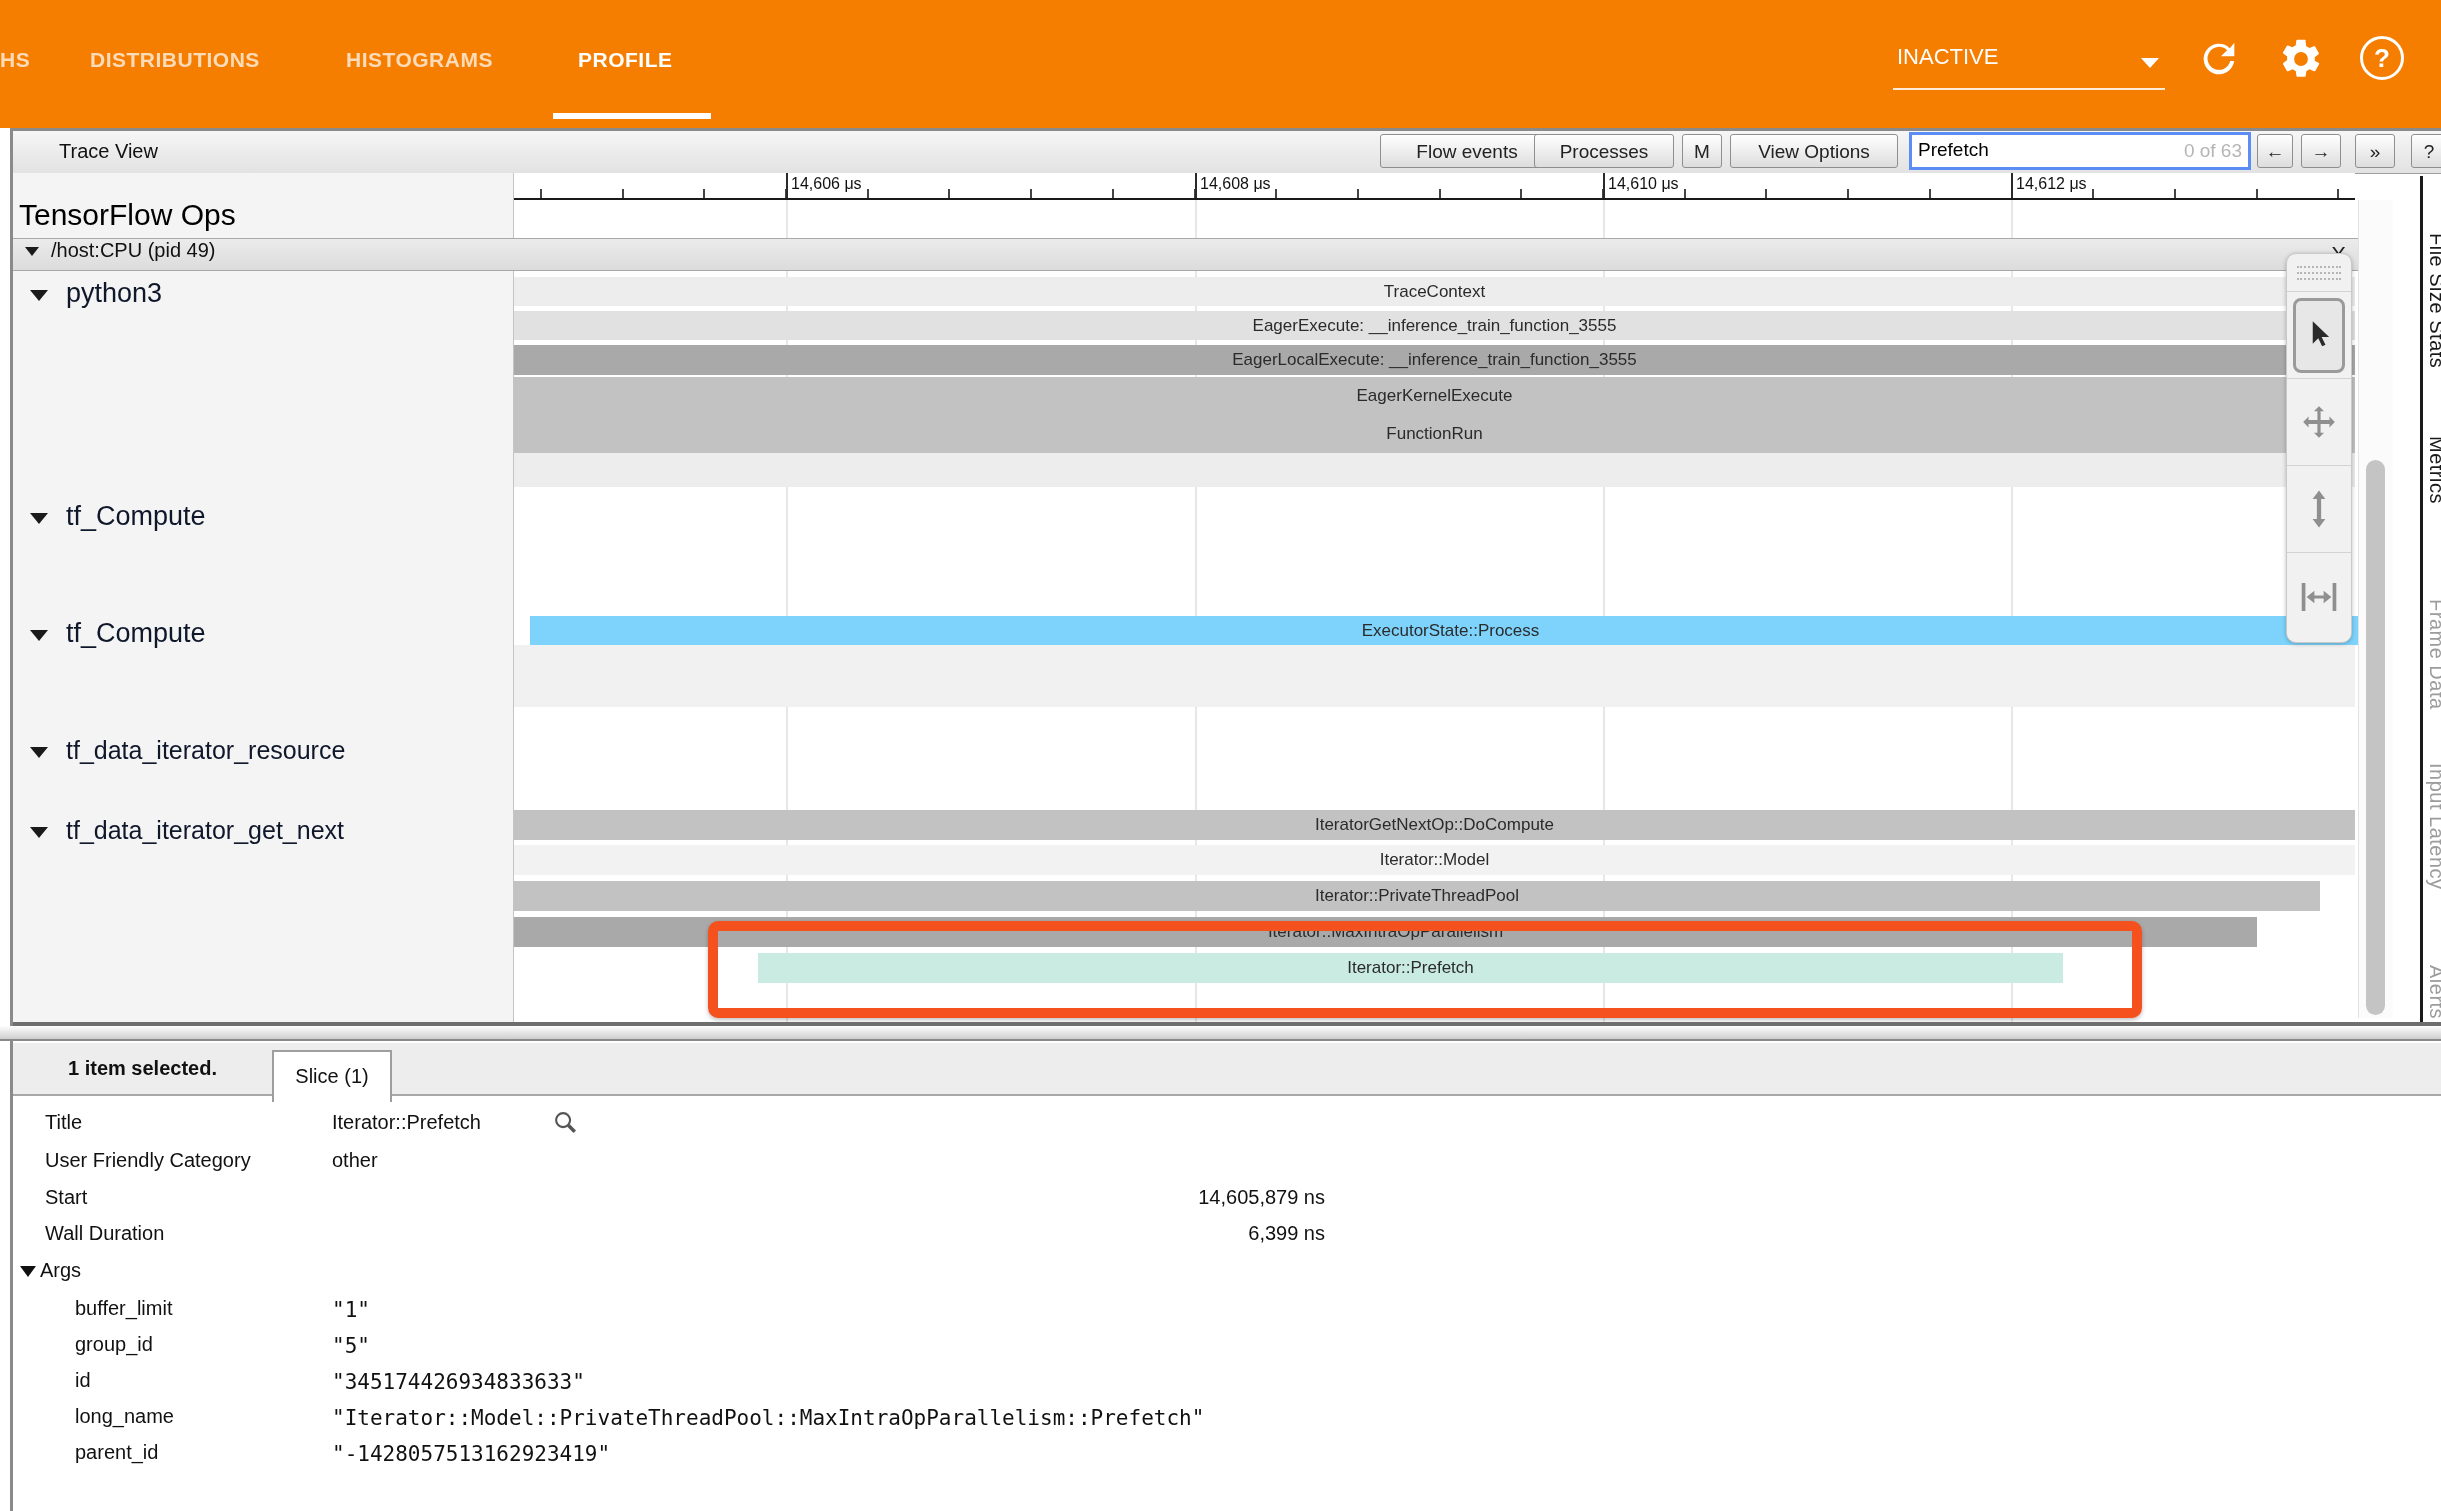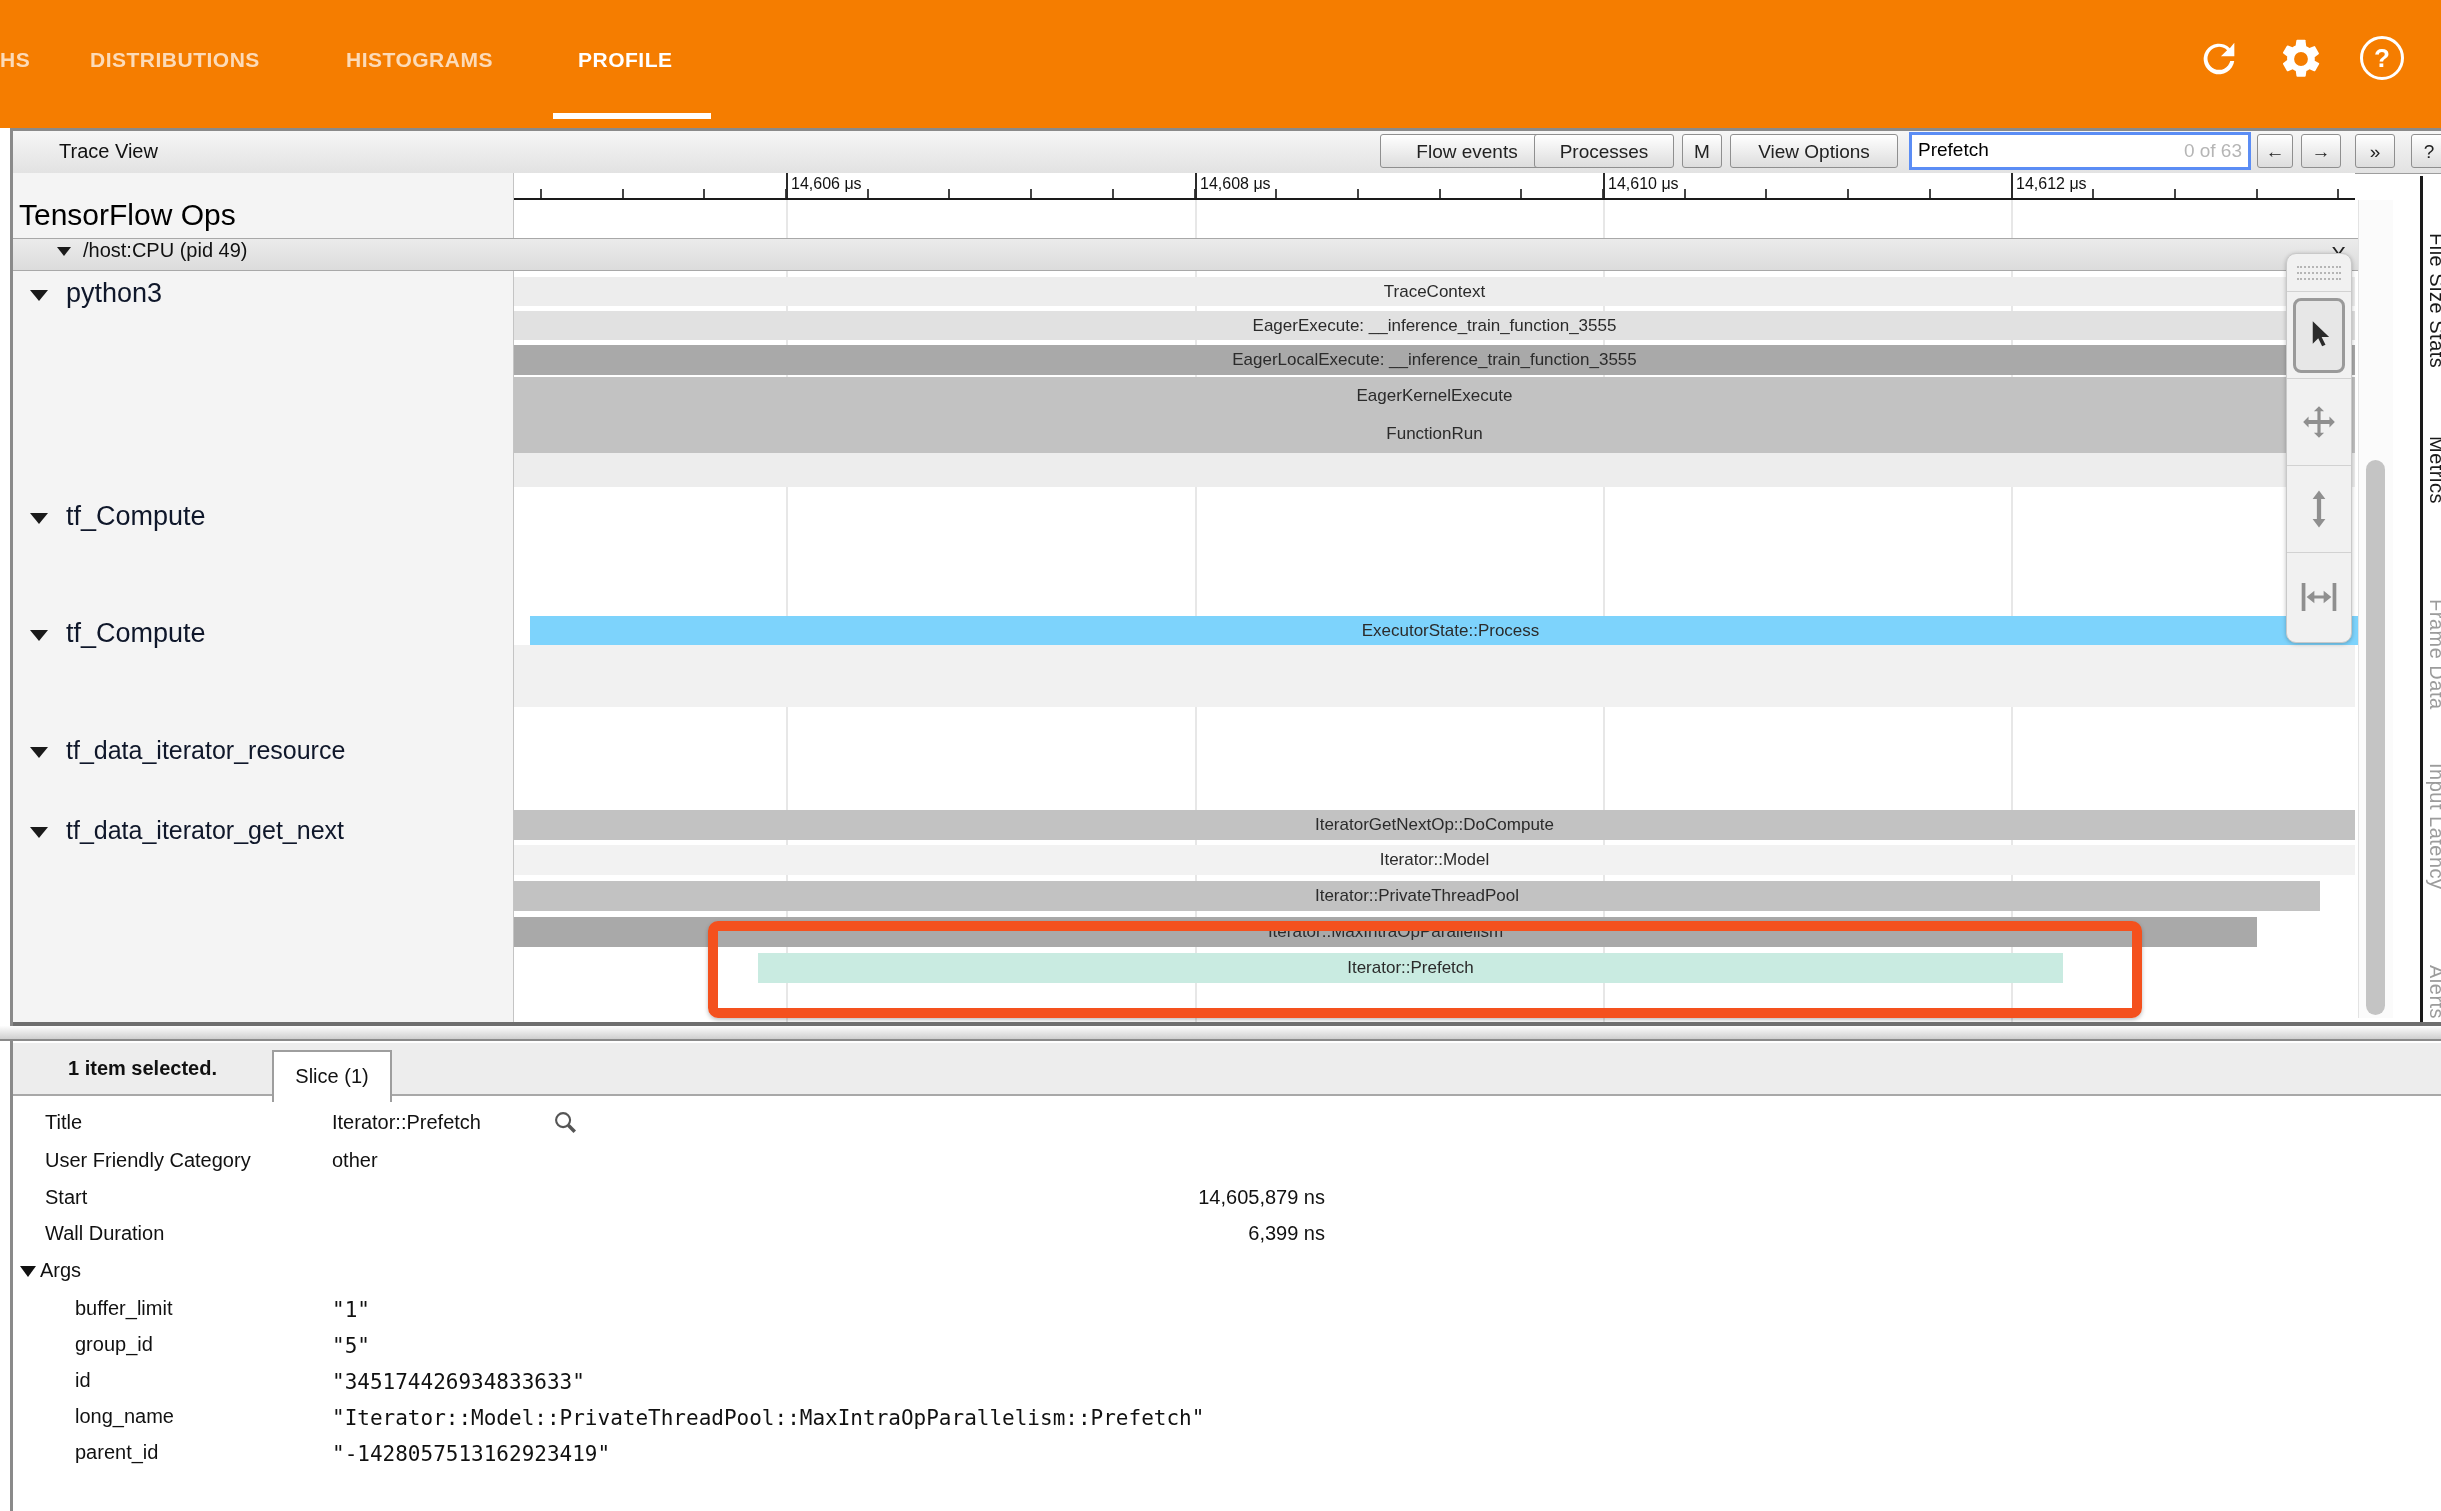--- a/index.html
+++ b/index.html
@@ -44,21 +44,21 @@
     border-right:1px solid #c4c4c4;box-sizing:border-box;}
   #tf-ops-title{position:absolute;left:6px;top:25px;font-size:30px;color:#000;}
   .caret-down{display:inline-block;width:0;height:0;border-left:9px solid transparent;
     border-right:9px solid transparent;border-top:11px solid #1a1a1a;vertical-align:middle;}
   .group-row{position:absolute;left:0;width:500px;height:36px;cursor:pointer;white-space:nowrap;}
   .group-row .caret-down{margin:0 18px 4px 30px;}
   .group-row .glabel{font-size:27px;color:#0f172a;}
   
   #proc-header{position:absolute;left:13px;top:238px;width:2345px;height:33px;
     background:linear-gradient(#ebebeb,#dcdcdc);border-top:1px solid #a8a8a8;border-bottom:1px solid #a8a8a8;
-    box-sizing:border-box;cursor:pointer;padding-left:32px;}
+    box-sizing:border-box;cursor:pointer;}
   #proc-header .caret-down{border-left-width:7px;border-right-width:7px;border-top-width:9px;margin:0 12px 3px 12px;}
   #proc-label{font-size:20px;color:#111;}
   #proc-close{position:absolute;right:12px;top:3px;font-size:22px;color:#222;cursor:pointer;}
   
   #canvas{position:absolute;left:514px;top:200px;width:1841px;height:822px;background:#fff;}
   .gridline{position:absolute;top:0;bottom:0;width:2px;background:#e7e7e7;}
   .slice{position:absolute;font-size:17px;color:#2b2b2b;text-align:center;white-space:nowrap;overflow:hidden;cursor:pointer;}
   #trace-bottom{position:absolute;left:13px;top:1022px;width:2428px;height:4px;background:#6e6e6e;}
   
   #annotation{position:absolute;left:708px;top:921px;width:1434px;height:97px;
@@ -106,20 +106,24 @@
 </head>
 <body>
 
 <div id="app-bar">
   <div class="nav-tab" style="left:0px">HS</div>
   <div class="nav-tab" style="left:90px">DISTRIBUTIONS</div>
   <div class="nav-tab" style="left:346px">HISTOGRAMS</div>
   <div class="nav-tab active" style="left:578px">PROFILE</div>
   <div id="profile-underline"></div>
 
+  <div id="run-selector">
+    <span class="val">INACTIVE</span>
+    <span class="caret"></span>
+  </div>
   <div class="appbar-icon" style="left:2196px">
     <svg width="46" height="46" viewBox="0 0 24 24">
         <path fill="#fff" d="M17.65 6.35A8 8 0 1 0 19.93 13h-2.08a6 6 0 1 1-1.62-5.58L13 10.5h7v-7l-2.35 2.85z"></path>
       </svg>
   </div>
   <div class="appbar-icon" style="left:2278px">
     <svg width="46" height="46" viewBox="0 0 24 24">
         <path fill="#fff" d="M19.14 12.94c.04-.3.06-.61.06-.94s-.02-.64-.07-.94l2.03-1.58a.5.5 0 0 0 .12-.64l-1.92-3.32a.5.5 0 0 0-.61-.22l-2.39.96a7.03 7.03 0 0 0-1.62-.94l-.36-2.54A.5.5 0 0 0 13.89 2h-3.84a.5.5 0 0 0-.49.42l-.36 2.54c-.59.24-1.13.56-1.62.94l-2.39-.96a.5.5 0 0 0-.61.22L2.66 8.46a.5.5 0 0 0 .12.64l2.03 1.58c-.05.3-.07.63-.07.94s.02.64.07.94l-2.03 1.58a.5.5 0 0 0-.12.64l1.92 3.32c.14.24.42.34.68.24l2.39-.96c.5.38 1.03.7 1.62.94l.36 2.54c.04.24.25.42.49.42h3.84c.24 0 .45-.18.49-.42l.36-2.54c.59-.24 1.13-.56 1.62-.94l2.39.96c.26.1.54 0 .68-.24l1.92-3.32a.5.5 0 0 0-.12-.64zM12 15.6A3.6 3.6 0 1 1 12 8.4a3.6 3.6 0 0 1 0 7.2z"></path>
       </svg>
   </div>

